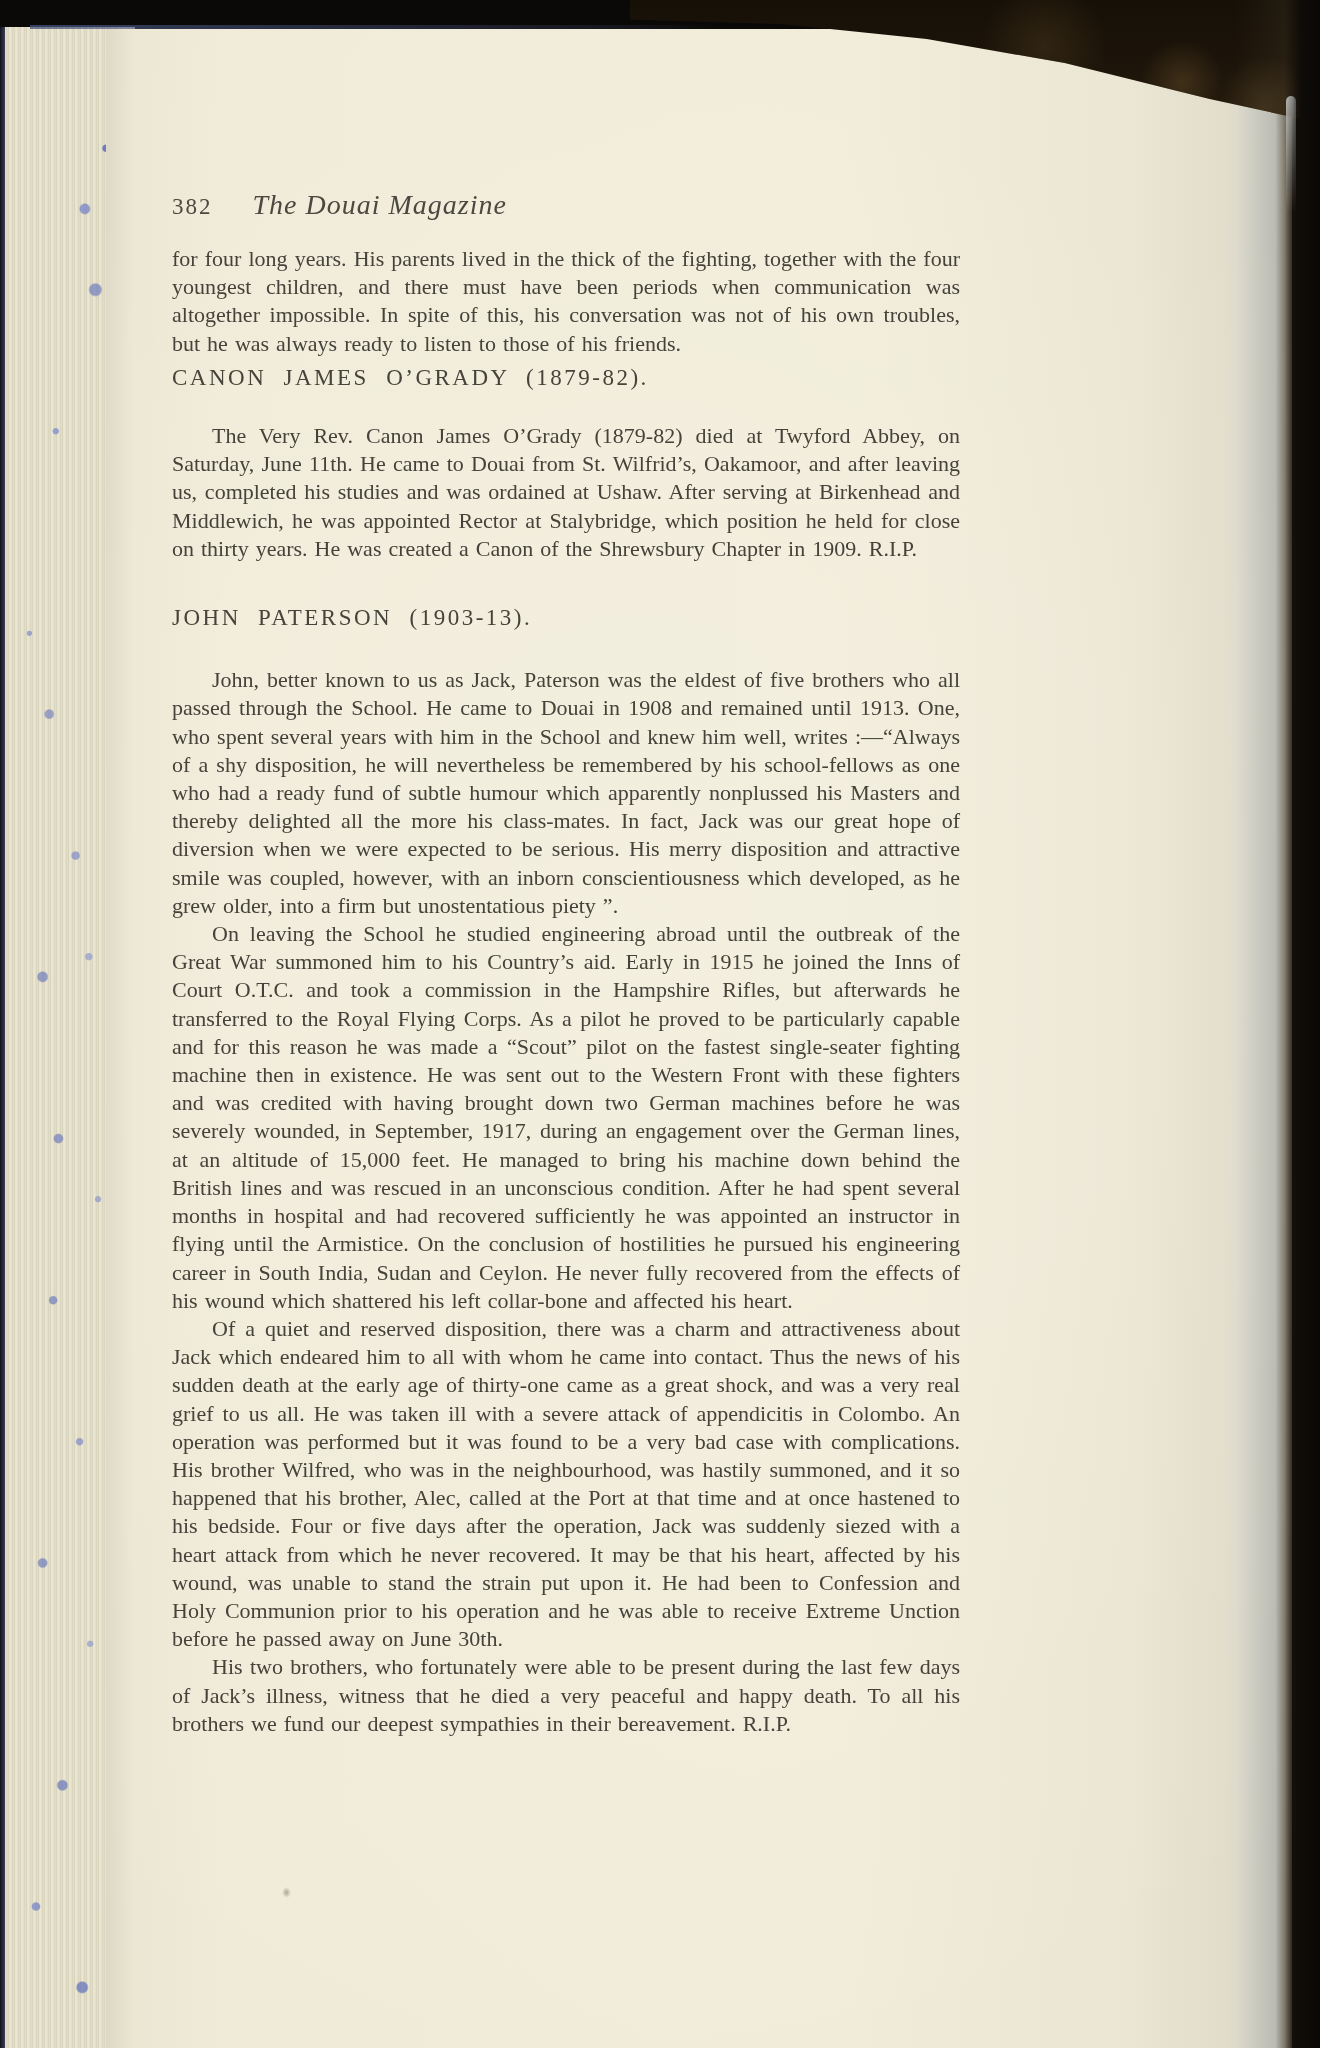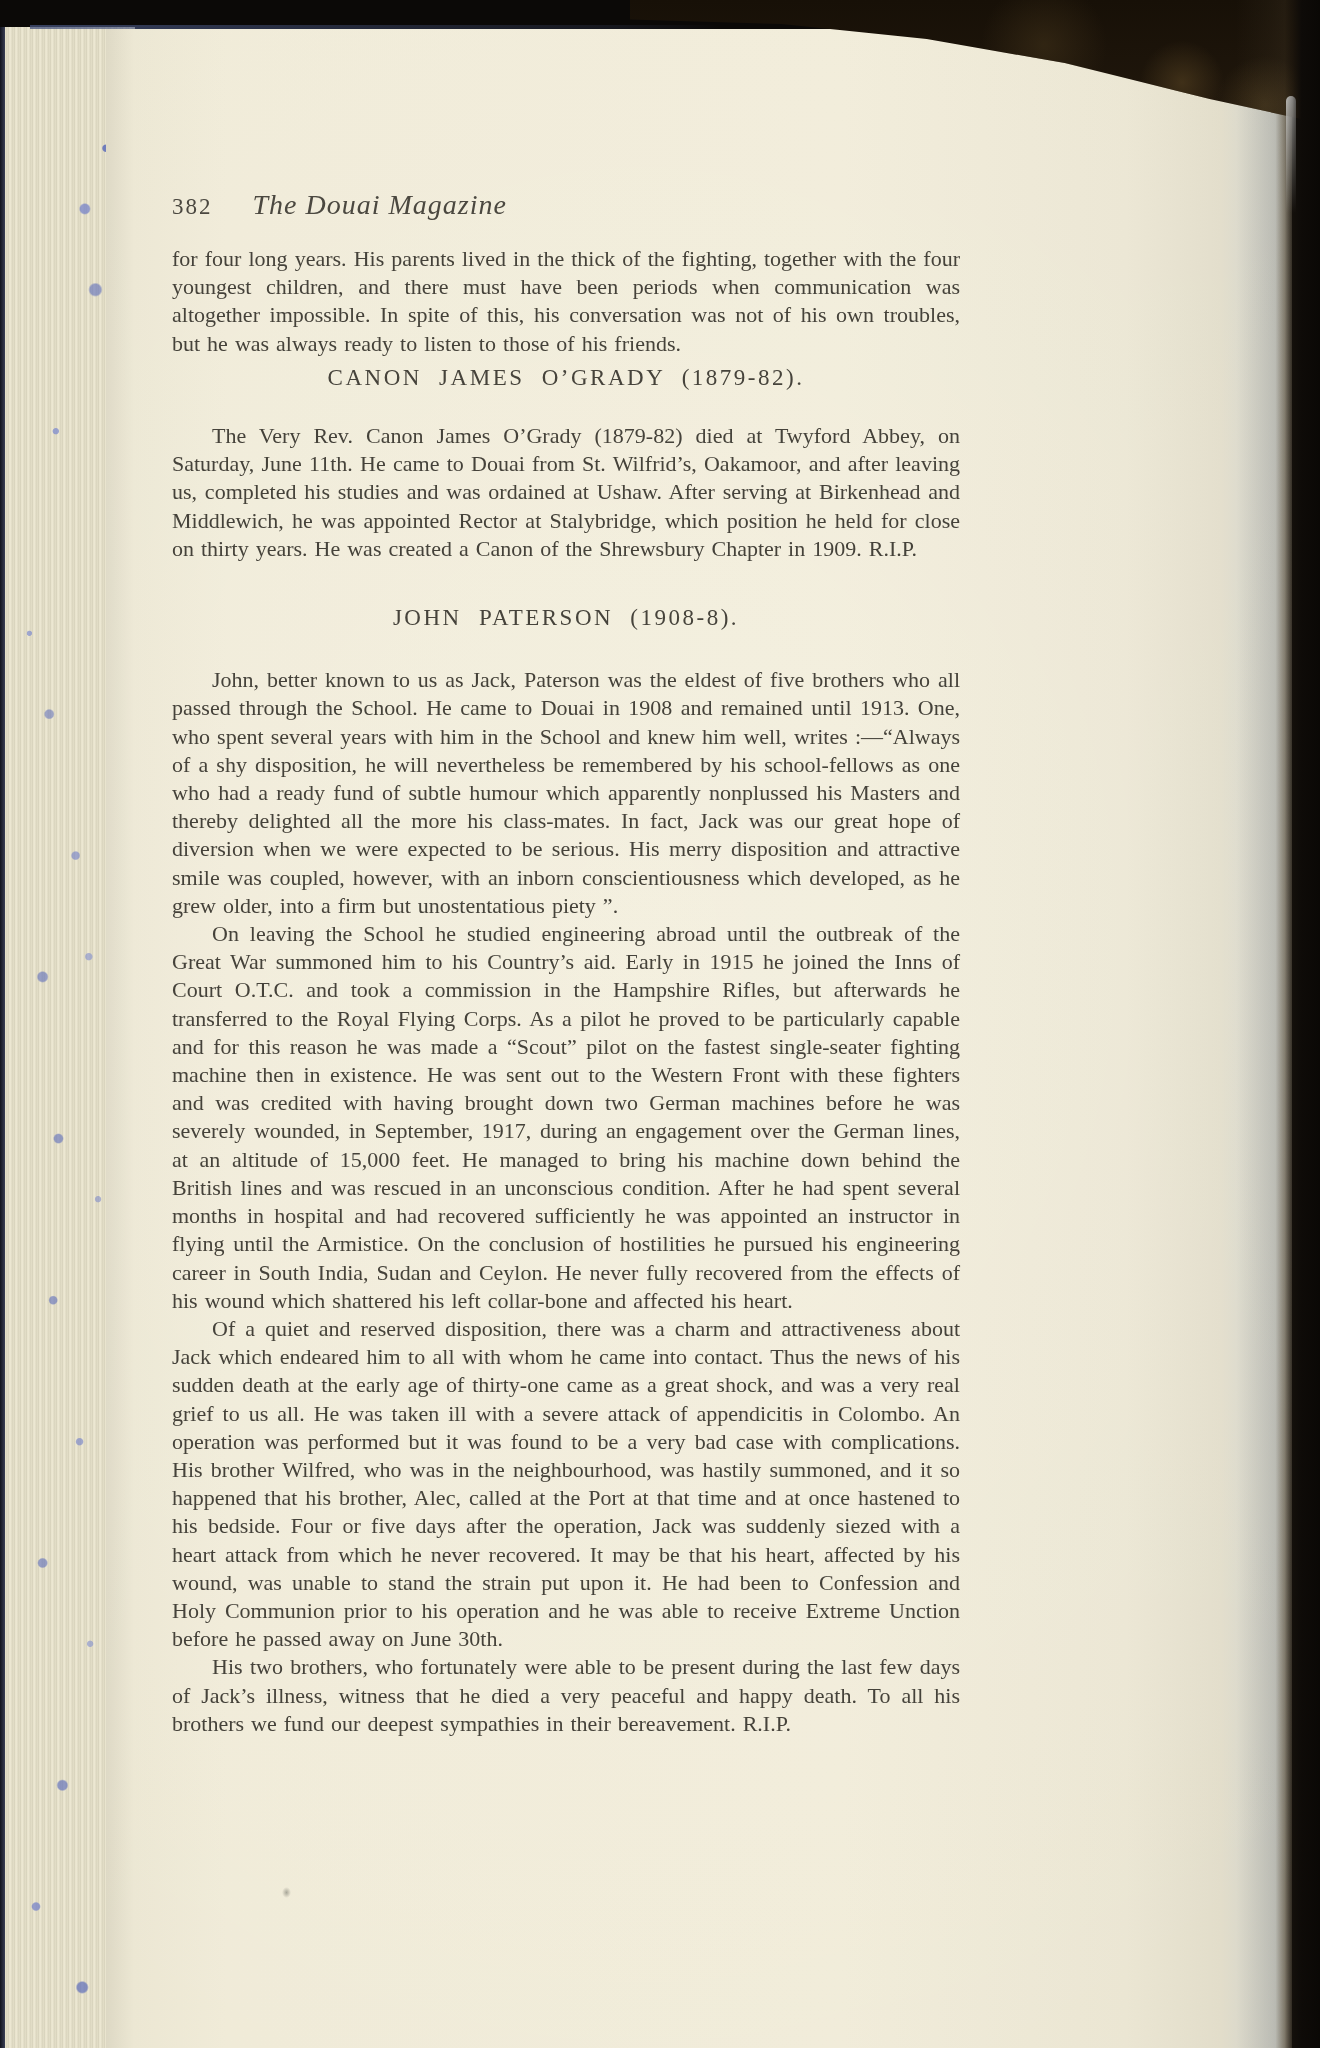--- a/index.html
+++ b/index.html
@@ -114,21 +114,20 @@
     color: #45423a;
     text-align: justify;
     word-spacing: 1.5px;
   }
   .para { margin: 0; text-indent: 40px; }
   .para.no-indent { text-indent: 0; }
   .obit-heading {
     margin: 41px 0 34px 0;
     font-weight: normal;
     font-size: 23px;
-    text-align: center;
     letter-spacing: 2.5px;
     word-spacing: 9px;
     color: #46433b;
   }
   .obit-heading.first { margin-top: 6px; margin-bottom: 30px; }
 
   .smudge {
     position: absolute; left: 176px; bottom: 150px;
     width: 9px; height: 11px;
     background: radial-gradient(ellipse at center, rgba(110,110,100,.55), rgba(110,110,100,0) 70%);
@@ -147,21 +146,21 @@
     <div class="header">
       <span class="pagenum">382</span><span class="mag-title">The Douai Magazine</span>
     </div>
 
     <div class="text-block">
       <p class="para no-indent">for four long years.  His parents lived in the thick of the fighting, together with the four youngest children, and there must have been periods when communication was altogether impossible.  In spite of this, his conversation was not of his own troubles, but he was always ready to listen to those of his friends.</p>
 
       <h2 class="obit-heading first">CANON JAMES O’GRADY (1879-82).</h2>
       <p class="para">The Very Rev. Canon James O’Grady (1879-82) died at Twyford Abbey, on Saturday, June 11th.  He came to Douai from St. Wilfrid’s, Oakamoor, and after leaving us, completed his studies and was ordained at Ushaw.  After serving at Birkenhead and Middlewich, he was appointed Rector at Stalybridge, which position he held for close on thirty years.  He was created a Canon of the Shrewsbury Chapter in 1909.  R.I.P.</p>
 
-      <h2 class="obit-heading">JOHN PATERSON (1908-8).</h2>
+      <h2 class="obit-heading">JOHN PATERSON (1903-13).</h2>
       <p class="para">John, better known to us as Jack, Paterson was the eldest of five brothers who all passed through the School.  He came to Douai in 1908 and remained until 1913.  One, who spent several years with him in the School and knew him well, writes :—“Always of a shy disposition, he will nevertheless be remembered by his school-fellows as one who had a ready fund of subtle humour which apparently nonplussed his Masters and thereby delighted all the more his class-mates.  In fact, Jack was our great hope of diversion when we were expected to be serious.  His merry disposition and attractive smile was coupled, however, with an inborn conscientiousness which developed, as he grew older, into a firm but unostentatious piety ”.</p>
       <p class="para">On leaving the School he studied engineering abroad until the outbreak of the Great War summoned him to his Country’s aid.  Early in 1915 he joined the Inns of Court O.T.C. and took a commission in the Hampshire Rifles, but afterwards he transferred to the Royal Flying Corps.  As a pilot he proved to be particularly capable and for this reason he was made a “Scout” pilot on the fastest single-seater fighting machine then in existence.  He was sent out to the Western Front with these fighters and was credited with having brought down two German machines before he was severely wounded, in September, 1917, during an engagement over the German lines, at an altitude of 15,000 feet.  He managed to bring his machine down behind the British lines and was rescued in an unconscious condition.  After he had spent several months in hospital and had recovered sufficiently he was appointed an instructor in flying until the Armistice.  On the conclusion of hostilities he pursued his engineering career in South India, Sudan and Ceylon.  He never fully recovered from the effects of his wound which shattered his left collar-bone and affected his heart.</p>
       <p class="para">Of a quiet and reserved disposition, there was a charm and attractiveness about Jack which endeared him to all with whom he came into contact.  Thus the news of his sudden death at the early age of thirty-one came as a great shock, and was a very real grief to us all.  He was taken ill with a severe attack of appendicitis in Colombo.  An operation was performed but it was found to be a very bad case with complications.  His brother Wilfred, who was in the neighbourhood, was hastily summoned, and it so happened that his brother, Alec, called at the Port at that time and at once hastened to his bedside.  Four or five days after the operation, Jack was suddenly siezed with a heart attack from which he never recovered.  It may be that his heart, affected by his wound, was unable to stand the strain put upon it.  He had been to Confession and Holy Communion prior to his operation and he was able to receive Extreme Unction before he passed away on June 30th.</p>
       <p class="para">His two brothers, who fortunately were able to be present during the last few days of Jack’s illness, witness that he died a very peaceful and happy death.  To all his brothers we fund our deepest sympathies in their bereavement.  R.I.P.</p>
     </div>
 
     <div class="smudge"></div>
   </div>
 
   <div class="cover-wedge"></div>

